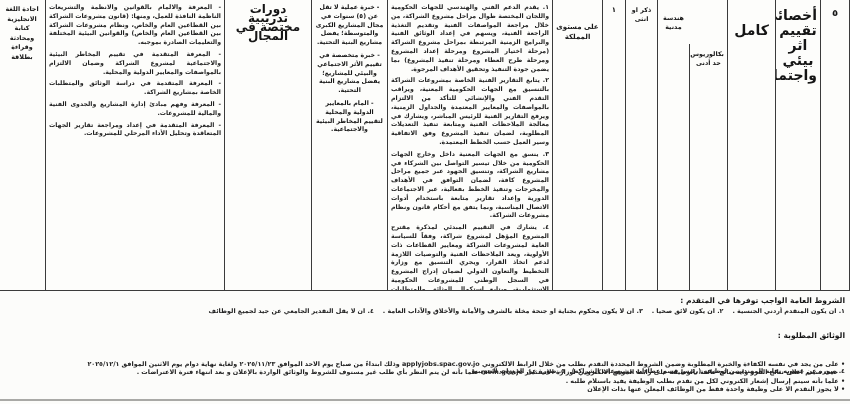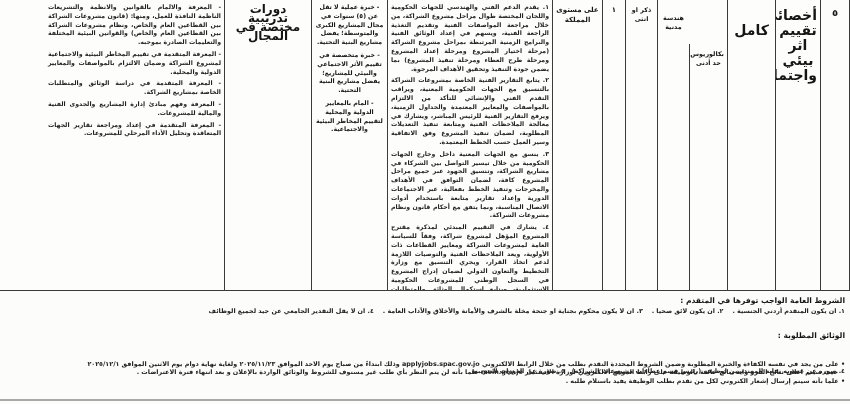--- a/index.html
+++ b/index.html
@@ -22,21 +22,21 @@
   .cell:last-child{border-left:none;}
   .center{text-align:center;}
   .bold{font-weight:bold;}
   .col-num{width:29px;font-size:10px;padding-top:7px;}
   .col-title{width:45px;font-size:14px;line-height:15px;padding-top:8px;}
   .col-worktime{width:48px;font-size:14px;padding-top:22px;}
   .col-qual{width:38px;font-size:6.4px;line-height:9px;padding-top:6px;margin-top:44px;}
   .col-spec{width:32px;font-size:6.4px;line-height:9px;padding-top:14px;}
   .col-gender{width:32px;font-size:6.4px;line-height:9px;padding-top:6px;}
   .col-count{width:23px;font-size:7px;padding-top:6px;}
-  .col-location{width:50px;font-size:7px;line-height:10px;padding-top:5px;}
+  .col-location{width:50px;font-size:7px;line-height:10px;padding-top:22px;}
   .col-tasks{width:165px;}
   .col-exp{width:76px;text-align:center;}
   .col-training{width:87px;font-size:12px;line-height:9px;padding-top:5px;}
   .col-knowledge{width:179px;}
   .col-language{width:46px;font-size:6.4px;line-height:9.5px;padding-top:5px;}
   .dense{font-size:6.2px;line-height:8.8px;text-align:justify;font-weight:bold;color:#1d1d1d;}
   .dense p{margin:0 0 3px 0;}
   .col-exp .dense-p{font-size:6.2px;line-height:8.8px;font-weight:bold;margin:0 0 4px 0;}
   
   .bsec{position:absolute;right:5px;left:4px;overflow:hidden;}
@@ -112,28 +112,32 @@
     </div>
 
     <div class="cell col-knowledge dense">
       <p>- المعرفة والالمام بالقوانين والانظمة والتشريعات الناظمة النافذة للعمل، ومنها: (قانون مشروعات الشراكة بين القطاعين العام والخاص، ونظام مشروعات الشراكة بين القطاعين العام والخاص) والقوانين البيئية المختلفة والتعليمات الصادرة بموجبه.</p>
       <p>- المعرفة المتقدمة في تقييم المخاطر البيئية والاجتماعية لمشروع الشراكة وضمان الالتزام بالمواصفات والمعايير الدولية والمحلية.</p>
       <p>- المعرفة المتقدمة في دراسة الوثائق والمتطلبات الخاصة بمشاريع الشراكة.</p>
       <p>- المعرفة وفهم مبادئ إدارة المشاريع والجدوى الفنية والمالية للمشروعات.</p>
       <p>- المعرفة المتقدمة في إعداد ومراجعة تقارير الجهات المتعاقدة وتحليل الأداء المرحلي للمشروعات.</p>
     </div>
 
+    <div class="cell col-language center bold">
+      <span>اجادة اللغة الانجليزية كتابة ومحادثة وقراءة بطلاقة</span>
+    </div>
 
   </div>
 
   <div class="bsec bhead pos-shurut-h">الشروط العامة الواجب توفرها في المتقدم :</div>
   <div class="bsec bline pos-shurut-l">١. ان يكون المتقدم أردني الجنسية .    ٢. ان يكون لائق صحيا .    ٣. ان لا يكون محكوم بجناية او جنحة مخلة بالشرف والأمانة والأخلاق والآداب العامة .    ٤. ان لا يقل التقدير الجامعي عن جيد لجميع الوظائف</div>
 
   <div class="bsec bhead pos-docs-h">الوثائق المطلوبة :</div>
   <div class="bsec bline pos-docs-2">٤. صوره عن عضويه نقابه المهندسين لوظيفه (رئيس قسم عطاءات مشروعات الشراكه)   ٥. صورة عن الدورات التدريبية</div>
 
   <div class="bsec bline pos-note-1a">• على من يجد في نفسه الكفاءة والخبرة المطلوبة وضمن الشروط المحددة التقدم بطلب من خلال الرابط الالكتروني applyjobs.spac.gov.jo وذلك ابتداءً من صباح يوم الاحد الموافق ٢٠٢٥/١١/٢٣ ولغاية نهاية دوام يوم الاثنين الموافق ٢٠٢٥/١٢/١</div>
   <div class="bsec bline cont pos-note-1b">حيث سيتم اعلان نتائج الفرز واية نتائج خاصة بالوظيفة على رابط الموقع الالكتروني لوزارة الاستثمار moin.gov.jo علما بأنه لن يتم النظر بأي طلب غير مستوف للشروط والوثائق الواردة بالإعلان و بعد انتهاء فترة الاعتراضات .</div>
   <div class="bsec bline pos-note-2">• علما بأنه سيتم إرسال إشعار الكتروني لكل من تقدم بطلب الوظيفة يفيد باستلام طلبه .</div>
+  <div class="bsec bline pos-note-3">• لا يجوز التقدم الا على وظيفة واحدة فقط من الوظائف المعلن عنها بذات الإعلان</div>
 
   <div class="bottom-rule"></div>
 
 </div>
 
 </body></html>

